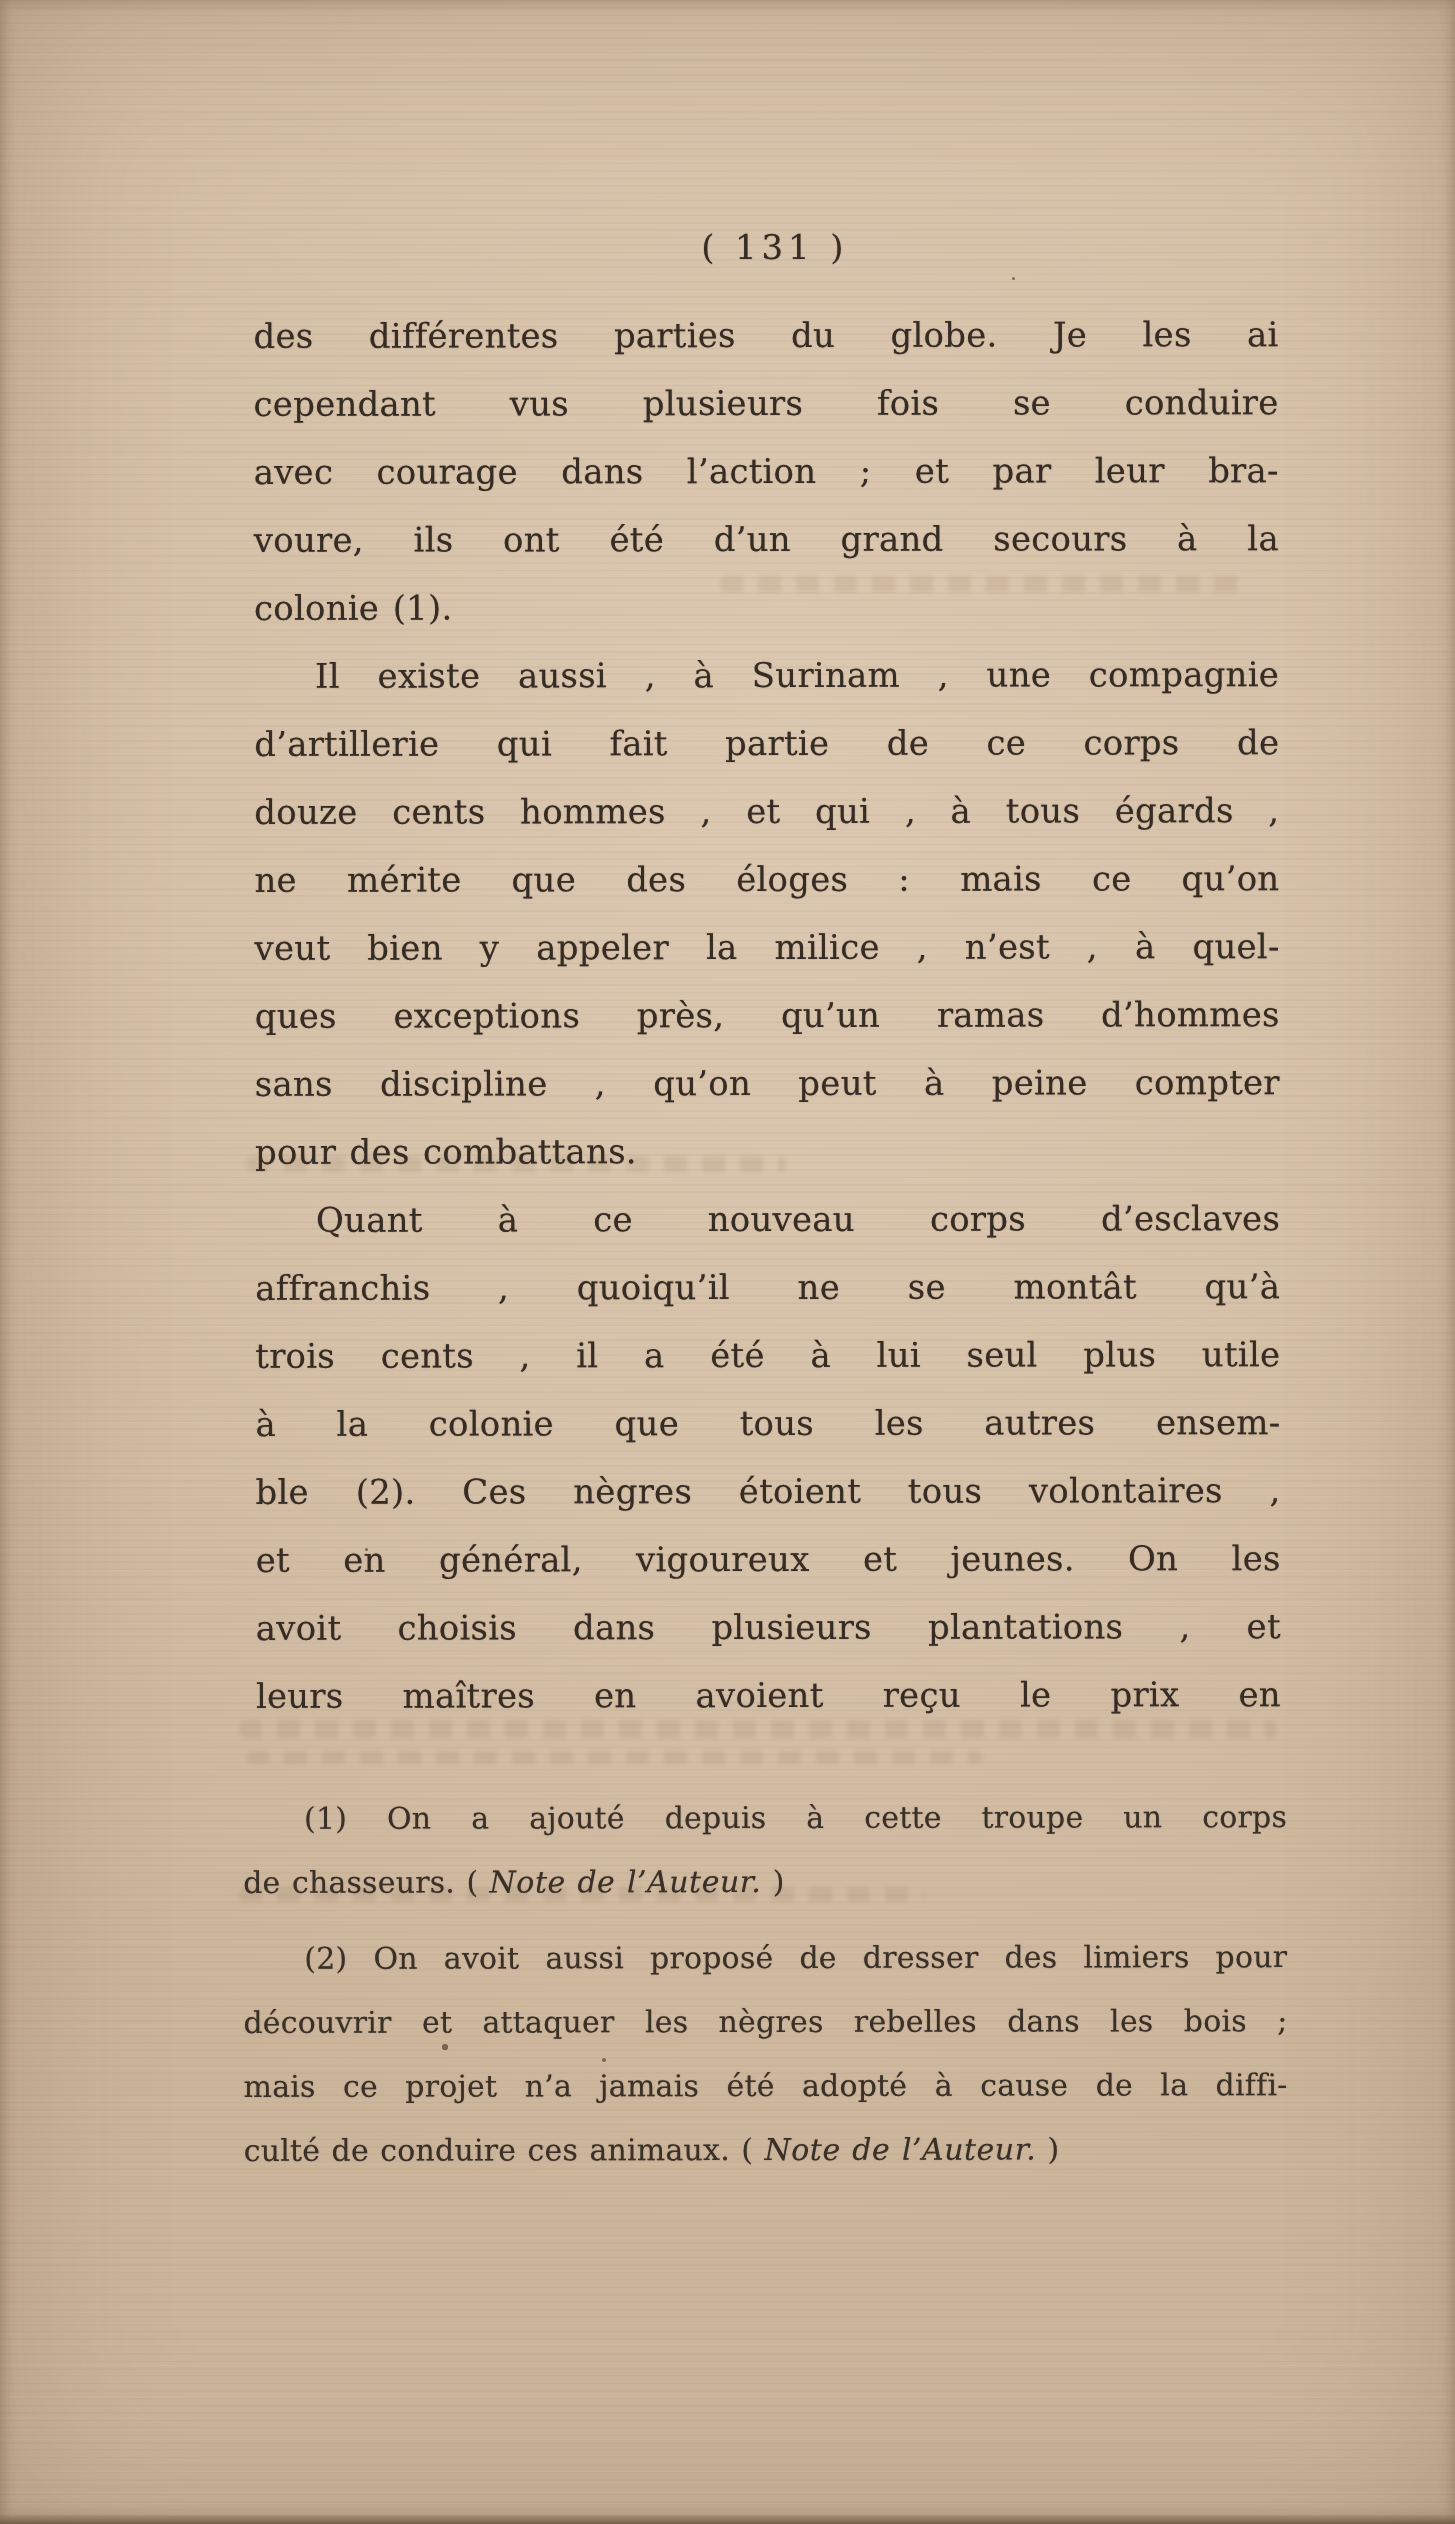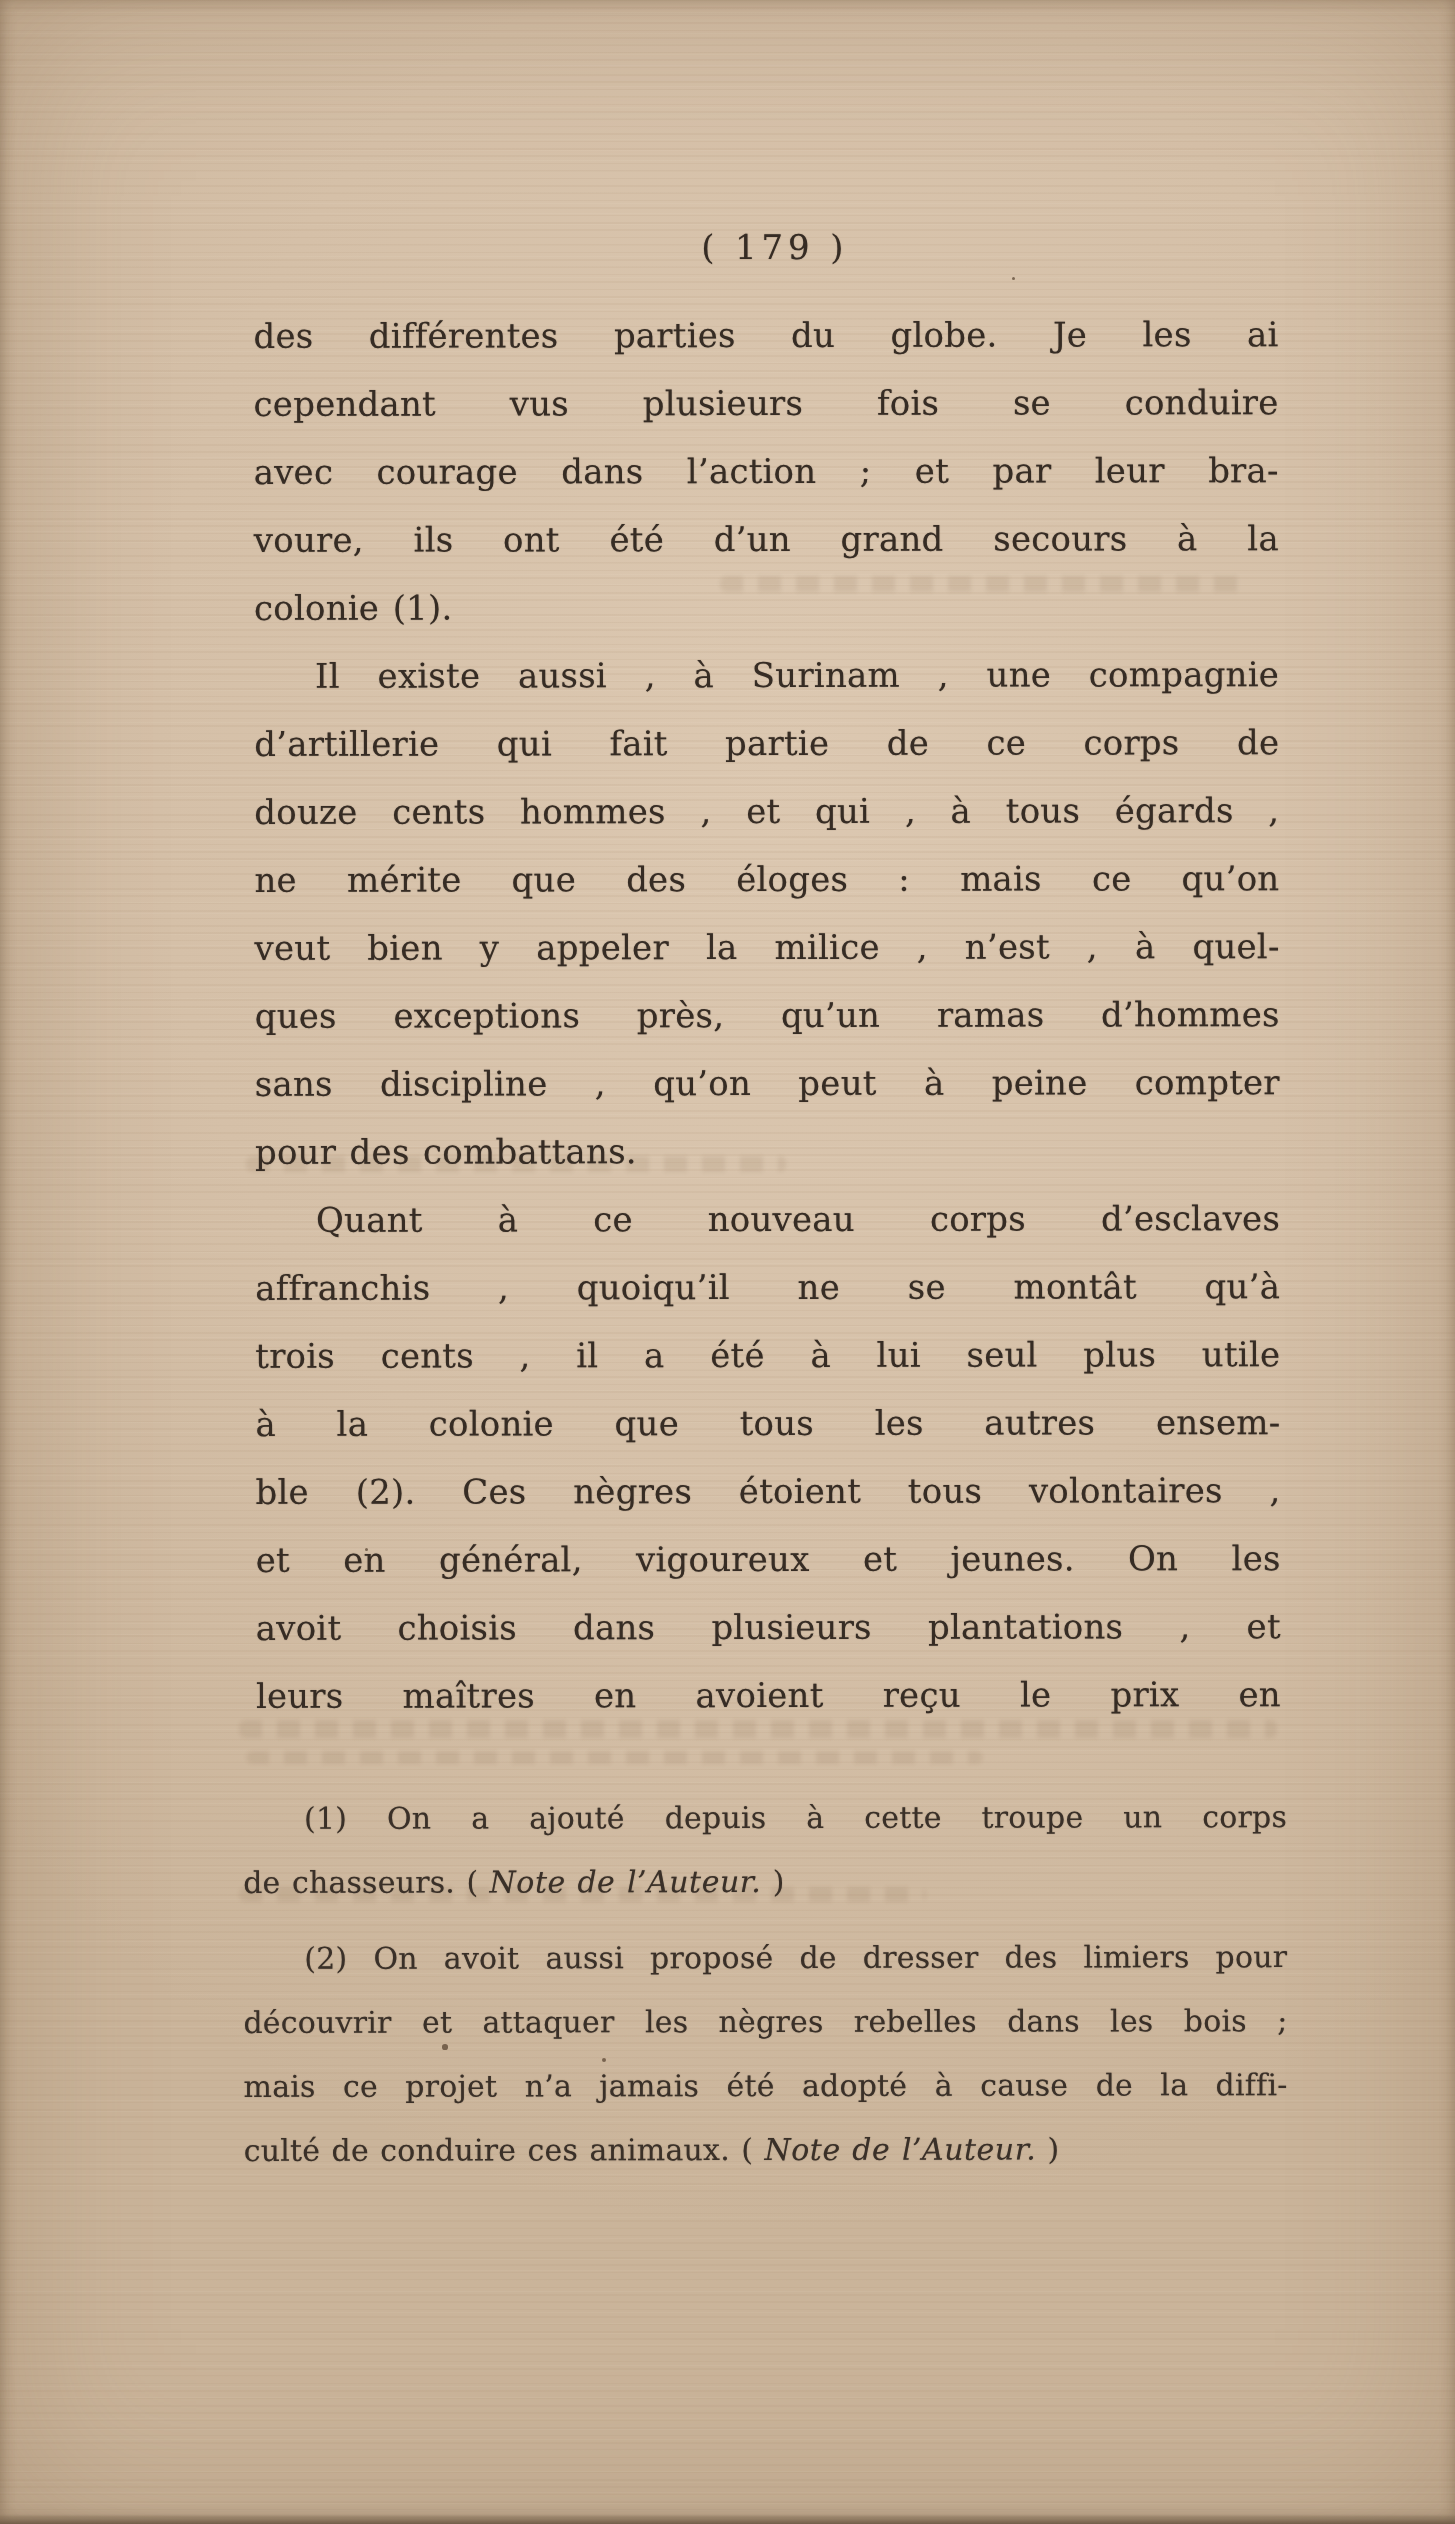--- a/index.html
+++ b/index.html
@@ -73,21 +73,21 @@
 <div class="ghost" style="left:246px;top:1751px;width:737px;height:13px;"></div>
 <div class="ghost" style="left:239px;top:1887px;width:687px;height:14.7px;"></div>
 
 <div class="speck" style="left:442px;top:2044px;width:5.7px;height:5.7px;"></div>
 <div class="speck" style="left:602px;top:2058px;width:4.1px;height:4.1px;"></div>
 <div class="speck" style="left:1012px;top:277px;width:3.3px;height:3.3px;"></div>
 <div class="speck" style="left:365px;top:1548px;width:3.3px;height:3.3px;"></div>
 
 <div class="content">
   <div class="page-number">
-    <span>( 179 )</span>
+    <span>( 131 )</span>
   </div>
   <div id="main-text">
       <div class="para">
         <div class="line">des différentes parties du globe. Je les ai</div>
         <div class="line">cependant vus plusieurs fois se conduire</div>
         <div class="line">avec courage dans l’action ; et par leur bra-</div>
         <div class="line">voure, ils ont été d’un grand secours à la</div>
         <div class="line no-just">colonie (1).</div>
       </div>
       <div class="para">

